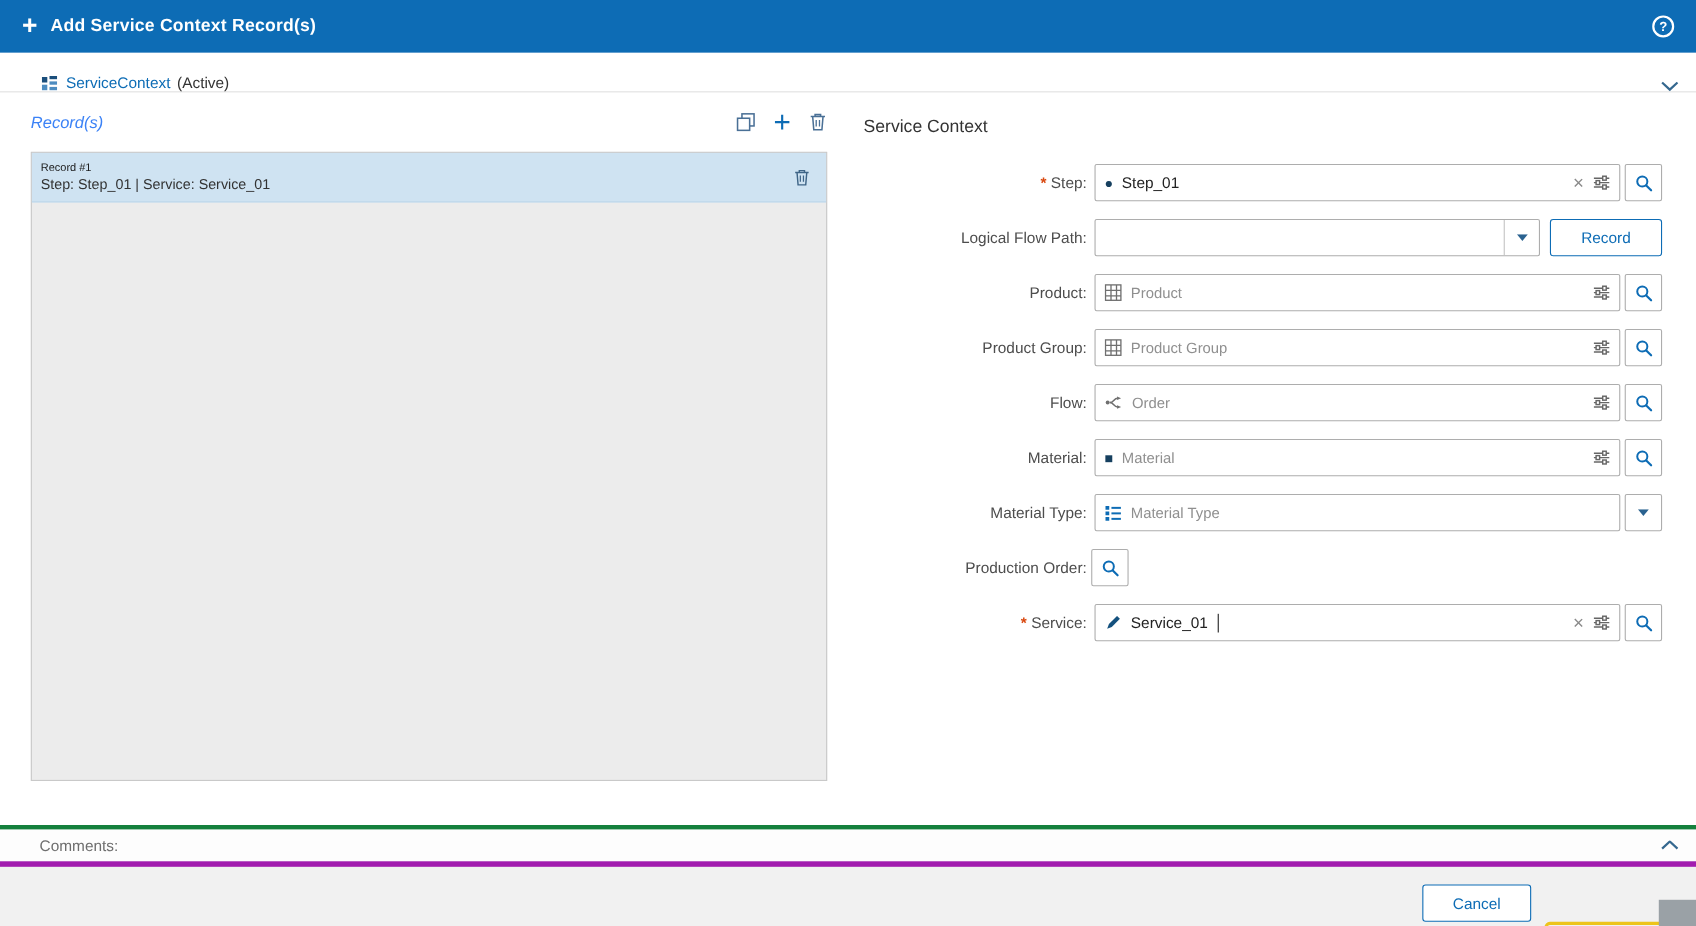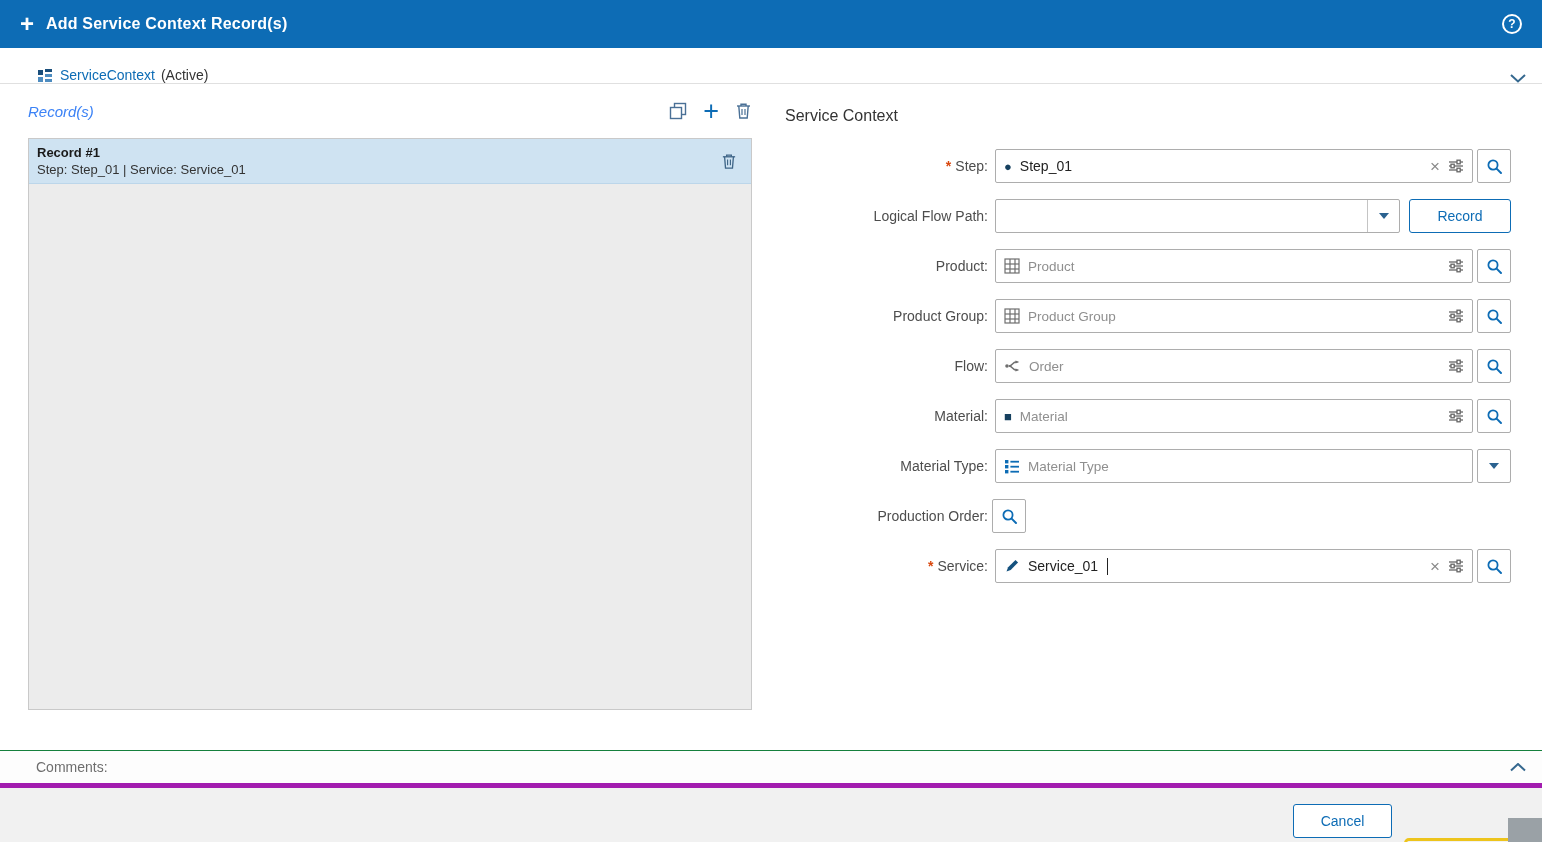--- a/index.html
+++ b/index.html
@@ -52,21 +52,21 @@
   .records-list {
     position: absolute; left: 28px; top: 138px; width: 724px; height: 572px;
     background: #ececec; border: 1px solid #c9c9c9;
   }
   .record-item {
     height: 45px; background: #cfe3f2;
     display: flex; align-items: center; padding: 0 14px 0 8px;
     border-bottom: 1px solid #bcd6ea; cursor: pointer;
   }
   .record-text { display: flex; flex-direction: column; justify-content: center; gap: 2px; }
-  .record-title { font-size: 13px; font-weight: bold; color: #1a1a1a; }
+  .record-title { font-size: 10px; font-weight: normal; color: #1a1a1a; }
   .record-subtitle { font-size: 13px; color: #333; }
   .record-trash { margin-left: auto; cursor: pointer; display: flex; }
 
   
   .form-title { position: absolute; left: 785px; top: 107px; font-size: 16px; color: #333; }
   .form { position: absolute; left: 785px; top: 149px; width: 728px; }
   .row { display: flex; align-items: center; height: 34px; margin-bottom: 16px; }
   .lbl { width: 203px; text-align: right; font-size: 14px; color: #4d4d4d; white-space: nowrap; }
   .req { color: #d9480f; margin-right: 4px; font-size: 14px; font-weight: bold; }
   .ctl {
@@ -104,21 +104,21 @@
   .browse-btn {
     margin-left: 9px; width: 102px; height: 34px;
     background: #fff; border: 1px solid #0d6cb5; border-radius: 3px;
     color: #0d6cb5; font-size: 14px;
     display: flex; align-items: center; justify-content: center; cursor: pointer;
   }
 
   
   .comments-bar {
     position: absolute; left: 0; right: 0; top: 750px; height: 33px;
-    border-top: 1px solid #15803d; background: #fdfdfd;
+    border-top: 4px solid #15803d; background: #fdfdfd;
     display: flex; align-items: center; padding: 0 16px 0 36px;
   }
   .comments-label { color: #6e6e6e; font-size: 14px; }
   .comments-chevron { margin-left: auto; cursor: pointer; display: flex; }
 
   .footer {
     position: absolute; left: 0; right: 0; top: 783px; bottom: 0;
     background: #f1f1f1; border-top: 5px solid #a21caf;
   }
   .cancel-btn {

